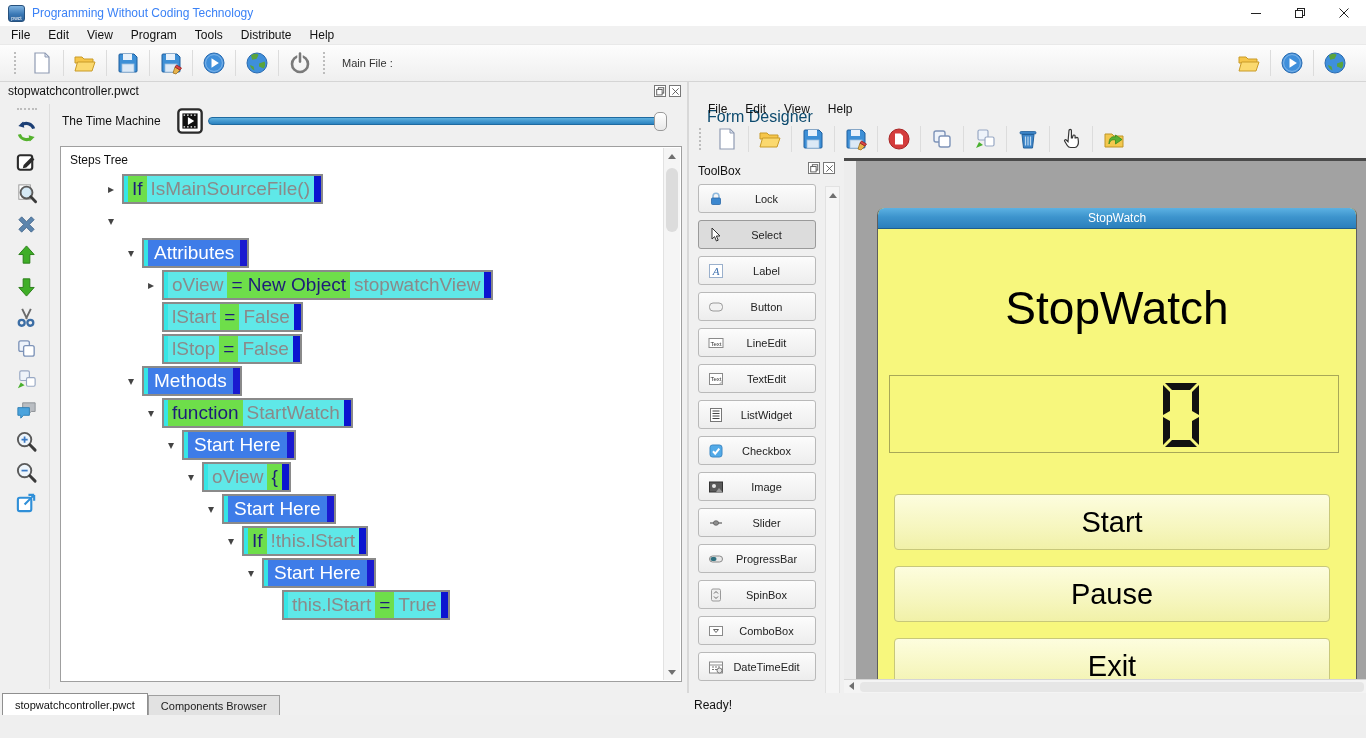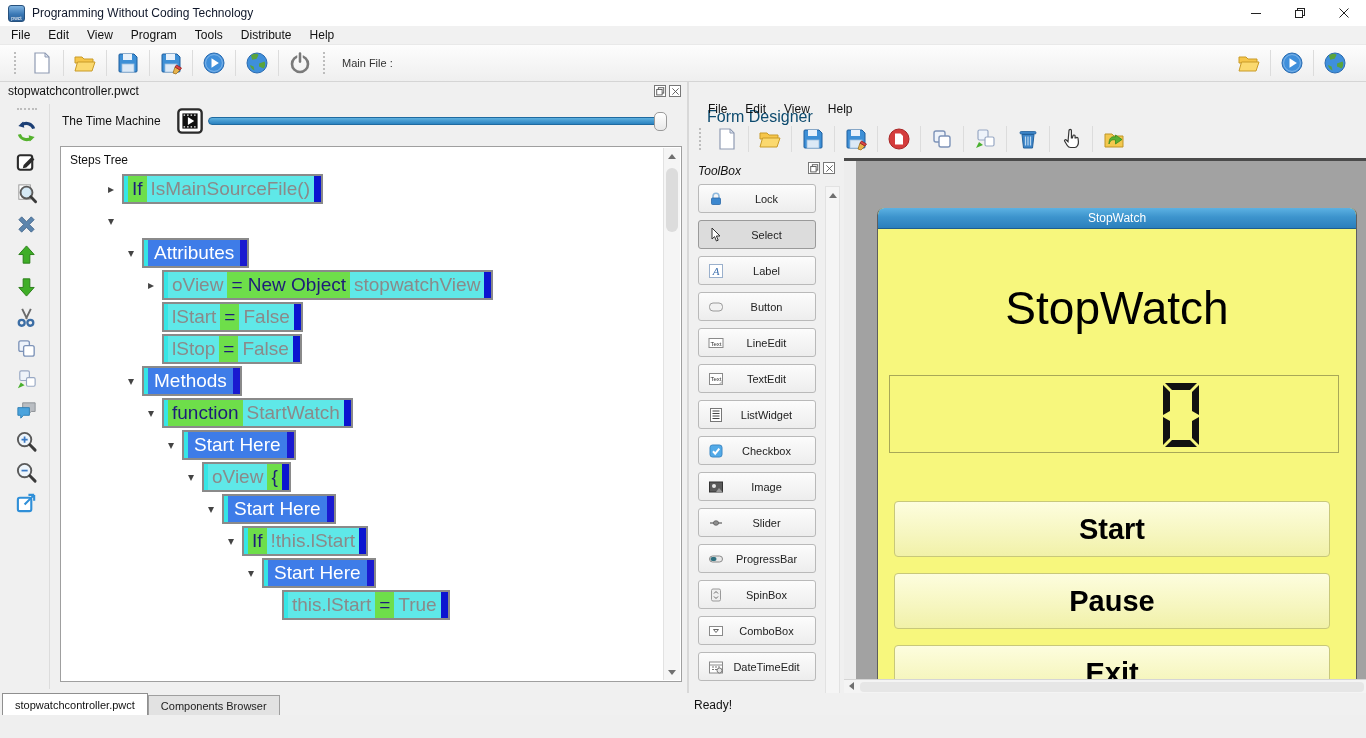--- a/index.html
+++ b/index.html
@@ -4,21 +4,21 @@
 <style>
   * { box-sizing: border-box; margin: 0; padding: 0; }
   html,body { width:1366px; height:738px; overflow:hidden; }
   body { font-family:"Liberation Sans", sans-serif; background:#F0F0F0; position:relative; color:#1a1a1a; }
 
   
   .titlebar { position:absolute; left:0; top:0; width:1366px; height:26px; background:#ffffff; display:flex; align-items:center; }
   .applogo { width:17px; height:17px; margin:0 7px 0 8px; border-radius:3px;
              background:linear-gradient(180deg,#7fb3e0 0%,#3a78b5 55%,#2b5f96 100%);
              border:1px solid #27517d; color:#fff; font-size:5px; display:flex; align-items:flex-end; justify-content:center; }
-  .apptitle { font-size:12px; color:#0f172a; }
+  .apptitle { font-size:12px; color:#3b82f6; }
   .wctrls { margin-left:auto; display:flex; height:26px; }
   .wbtn { width:44px; height:26px; display:flex; align-items:center; justify-content:center; }
   .wbtn svg { width:12px; height:12px; }
 
   
   .menubar { position:absolute; left:0; top:26px; width:1366px; height:18px; background:#f1f1f1; display:flex; align-items:center; padding-left:2px; }
   .mitem { font-size:12px; padding:0 9px; color:#111; }
 
   
   .toolbar { position:absolute; left:0; top:44px; width:1366px; height:38px;
@@ -81,21 +81,21 @@
   .thdr { background:#3e7ce8; }
   .thdr .tend { background:#1a1ad0; }
 
   
   .fd-title { position:absolute; left:18px; top:2px; font-size:16px; color:#0c4a6e;margin-top:24px; }
   .fd-menu { position:absolute; left:10px; top:20px; display:flex; }
   .fd-toolbar { position:absolute; left:4px; top:38px; height:38px; display:flex; align-items:center; }
 
   .toolbox { position:absolute; left:1px; top:78px; width:153px; bottom:-22px; background:#f0f0f0; }
   .tbx-header { position:relative; height:22px; }
-  .tbx-title { position:absolute; left:8px; top:4px; font-size:12px; color:#111;font-style:italic; }
+  .tbx-title { position:absolute; left:8px; top:4px; font-size:12px; color:#111; }
   .tbx-list { position:absolute; left:8px; top:24px; width:122px; bottom:4px; }
   .tbx { width:118px; height:29px; margin-bottom:7px; border:1px solid #b9b9b9; border-radius:3px;
          background:linear-gradient(180deg,#fcfcfc,#ededed); display:flex; align-items:center; padding-left:9px; }
   .tbx.sel { background:#dcdcdc; border-color:#9a9a9a; }
   .tbx .ic svg { width:16px; height:16px; }
   .tbxl { flex:1; text-align:center; font-size:11px; color:#222; padding-right:6px; }
   .tbx-scroll { position:absolute; right:3px; top:26px; bottom:8px; width:15px; background:#f5f5f5; border:1px solid #e2e2e2; }
 
   .canvas { position:absolute; left:155px; top:76px; right:0; bottom:-22px; background:#a2a2a2; border-top:3px solid #4a4a4a; }
   .canvas-leftstrip { position:absolute; left:0; top:0; bottom:0; width:12px; background:#ededed; }
@@ -103,21 +103,21 @@
   
   .swform { position:absolute; left:33px; top:47px; width:480px; height:473px; overflow:hidden;
             border:1px solid #5e5e5e; border-top:none; background:#f7f77d; border-radius:7px 7px 0 0; }
   .swtitle { height:21px; background:linear-gradient(180deg,#5cb1e2 0%,#3d94cd 45%,#2a7fbc 100%);
              border-bottom:1px solid #1e5e8e; border-radius:6px 6px 0 0; display:flex; align-items:center; justify-content:center;
              color:#fff; font-size:12px; }
   .swheading { margin-top:52px; text-align:center; font-size:46px; color:#000; }
   .swlcd { position:absolute; left:11px; top:167px; width:450px; height:78px; border:1px solid #a8a858; }
   .swdigit { position:absolute; right:135px; top:4px; }
   .sr { font-size:0; position:absolute; }
-  .swbtns { position:absolute; left:16px; top:293px; width:436px;font-weight:bold; }
+  .swbtns { position:absolute; left:16px; top:286px; width:436px; }
   .fbtn { height:56px; margin-bottom:16px; border:1px solid #c8c87a; border-radius:4px;
           background:linear-gradient(180deg,#fdfdde 0%,#f6f6bf 60%,#f1f1a8 100%);
           display:flex; align-items:center; justify-content:center; font-size:29px; color:#000; }
 
   .canvas-hscroll { position:absolute; left:0; right:0; bottom:22px; height:14px; background:#f4f4f4; border-top:1px solid #d5d5d5; }
   .canvas-hthumb { position:absolute; left:16px; right:2px; top:2px; height:10px; background:#e6e6e6; border-radius:4px; }
 
   
   .tabsbar { position:absolute; left:0; top:693px; width:1366px; height:22px; background:#f0f0f0; display:flex; align-items:flex-end; padding-left:2px; }
   .tab { font-size:11px; padding:0 12px; display:flex; align-items:center; }

